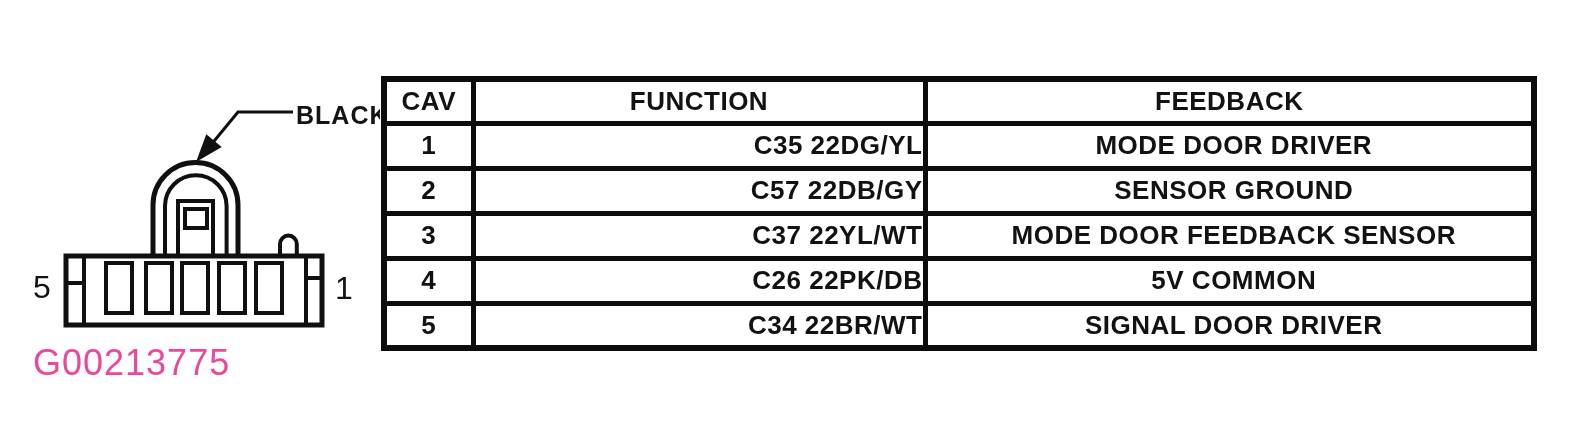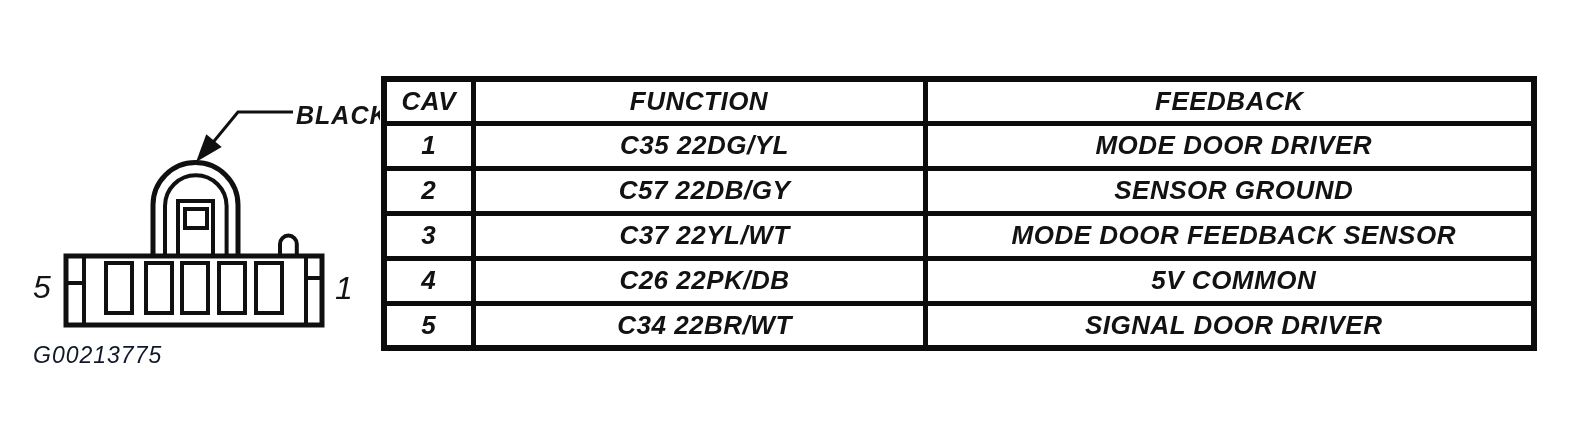--- a/index.html
+++ b/index.html
@@ -2,21 +2,21 @@
 <html><head>
 <meta charset="utf-8">
 <style>
   * { margin: 0; padding: 0; box-sizing: border-box; }
   html, body {
     width: 1569px; height: 445px;
     background: #ffffff;
     font-family: "Liberation Sans", sans-serif;
     overflow: hidden;
   }
-  .page { position: absolute; inset: 0; background: #ffffff; font-style: italic; }
+  .page { position: absolute; inset: 0; background: #ffffff; }
 
   
   .connector-figure { position: absolute; left: 0; top: 0; }
   .ln { stroke: #101010; fill: none; }
   .sw5 { stroke-width: 5; }
   .sw4 { stroke-width: 4; }
   .sw3 { stroke-width: 3; }
   .fillblk { fill: #101010; stroke: none; }
   .svg-label {
     fill: #141414;
@@ -27,23 +27,23 @@
   }
   .pin-label {
     fill: #141414;
     font-family: "Liberation Sans", sans-serif;
     font-weight: 400;
     font-size: 32px;
   }
   .figure-id {
     position: absolute;
     left: 33px; top: 342px;
-    font-size: 23px;
+    font-size: 36px;
     font-weight: 400;
-    color: #0f172a;
+    color: #ec4899;
     letter-spacing: 1px;
   }
 
   
   .pinout-table {
     position: absolute;
     left: 381px; top: 76px;
     width: 1150px;
     border-collapse: collapse;
     table-layout: fixed;
@@ -59,21 +59,21 @@
     white-space: nowrap;
     overflow: hidden;
   }
   .pinout-table thead tr { height: 44px; }
   .pinout-table tbody tr { height: 45px; }
   .pinout-table th { text-align: center; font-weight: 700; }
   .col-cav { width: 89px; }
   .col-circuit { width: 452px; }
   .col-function { width: 609px; }
   .cell-cav { text-align: center; }
-  .cell-circuit { text-align: center; padding-left: 11px; }
+  .cell-circuit { text-align: right; padding-left: 11px; }
   .cell-function { text-align: center; padding-left: 9px; }
 </style>
 </head>
 <body>
 
 <div class="page">
 
   <svg class="connector-figure" width="380" height="420" viewBox="0 0 380 420" xmlns="http://www.w3.org/2000/svg">
 
     <rect class="ln sw5" x="66" y="256" width="256" height="69"></rect>

